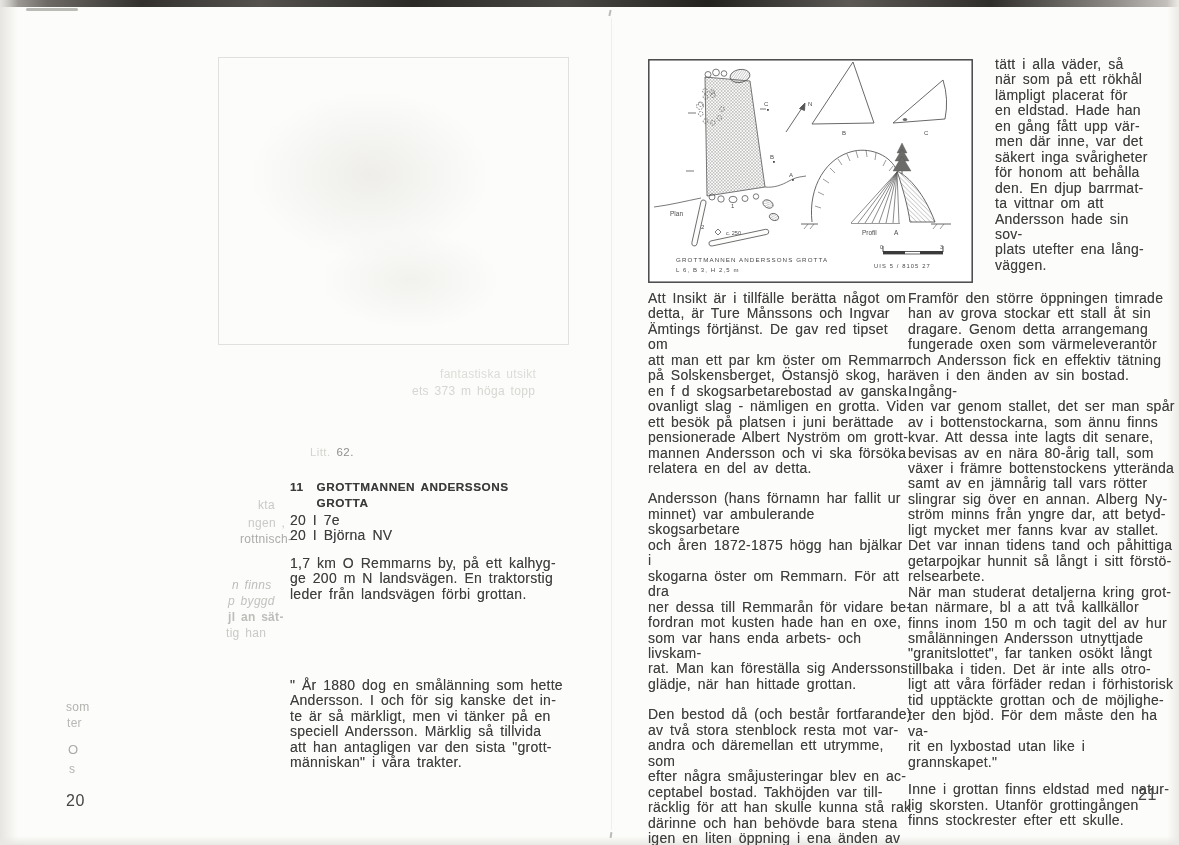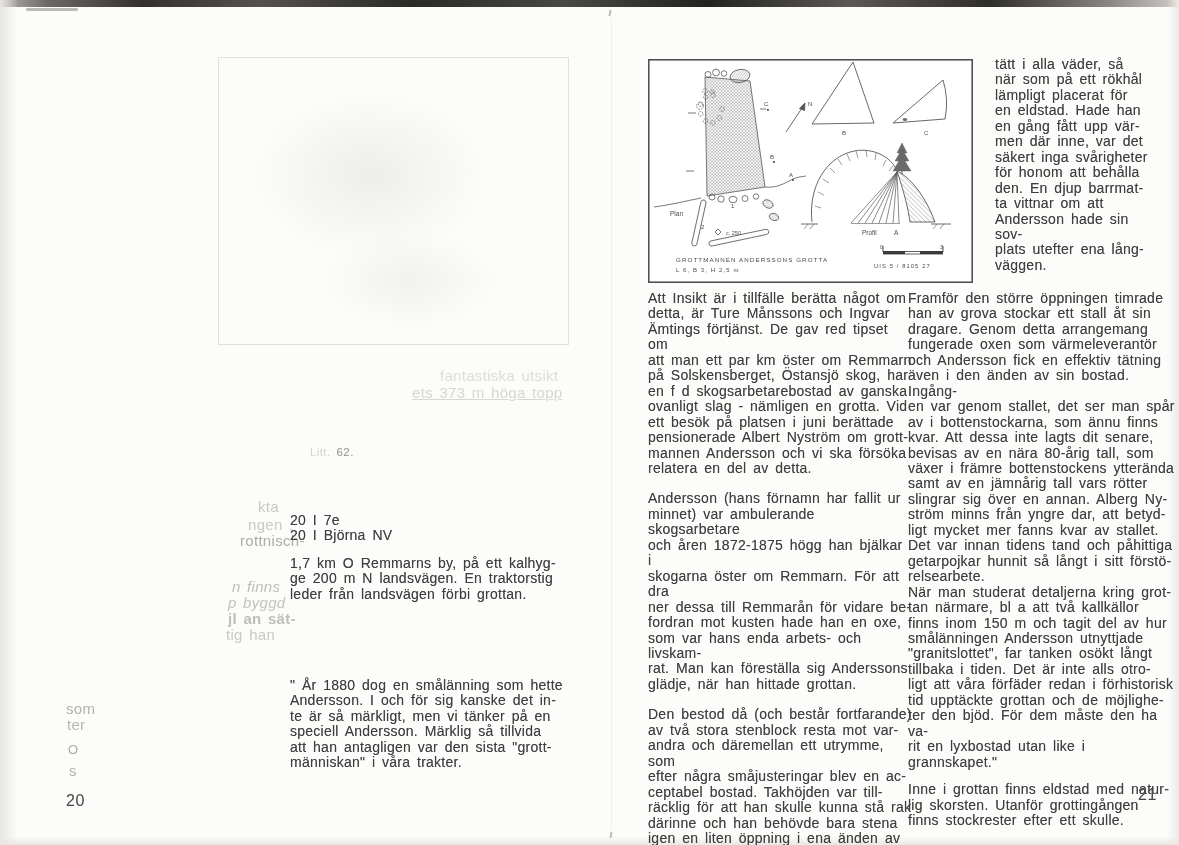--- a/index.html
+++ b/index.html
@@ -20,34 +20,34 @@
   .edge-bottom{position:absolute;left:0;bottom:0;width:1179px;height:9px;background:linear-gradient(0deg,#e9e8e4,rgba(252,252,250,0));}
   .crease{position:absolute;left:611px;top:18px;width:1px;height:812px;background:rgba(198,198,194,.22);}
   .reg-mark{position:absolute;width:2px;height:6px;background:#8f8f8b;opacity:.6;}
   .reg-top{left:609px;top:10px;transform:rotate(12deg);}
   .reg-bottom{left:610px;top:832px;transform:rotate(8deg);}
 
   
   .ghost-rect{position:absolute;left:218px;top:57px;width:349px;height:286px;border:1px solid rgba(216,215,210,.75);}
   .ghost-blob1{position:absolute;left:250px;top:90px;width:240px;height:170px;background:radial-gradient(ellipse at center,rgba(232,231,227,.7),rgba(252,252,250,0) 70%);}
   .ghost-blob2{position:absolute;left:320px;top:230px;width:180px;height:100px;background:radial-gradient(ellipse at center,rgba(235,234,230,.6),rgba(252,252,250,0) 70%);}
-  .ghost{position:absolute;font-size:15px;letter-spacing:.3px;word-spacing:2px;color:#c9c9c5;white-space:nowrap;}
+  .ghost{position:absolute;font-size:12px;letter-spacing:.3px;word-spacing:2px;color:#c9c9c5;white-space:nowrap;}
   .g0{left:258px;top:498px;}
   .g1{left:248px;top:516px;}
   .g2{left:240px;top:532px;color:#ababa8;}
   .g3{left:232px;top:578px;color:#bdbdba;font-style:italic;}
   .g4{left:228px;top:594px;color:#c2c2bf;font-style:italic;}
   .g5{left:228px;top:610px;color:#bdbdba;font-weight:bold;}
   .g6{left:226px;top:626px;}
   .g7{left:66px;top:700px;color:#b2b2af;}
   .g8{left:67px;top:716px;color:#b8b8b5;}
   .g9{left:68px;top:742px;color:#a9a9a6;font-size:13px;}
   .g10{left:69px;top:762px;color:#b2b2af;}
   .g11{left:440px;top:367px;color:#dcdcd8;}
-  .g12{left:412px;top:384px;color:#d6d6d2;text-decoration:underline;}
+  .g12{left:412px;top:384px;color:#d6d6d2;}
 
   .litt{position:absolute;left:310px;top:446px;font-size:11.5px;letter-spacing:.4px;}
   .litt .lbl{color:#d3d3cf;}
   .litt .val{color:#8f8f8c;margin-left:6px;}
 
   
   .pre{white-space:pre-line;}
   .body-text,.body-text p{
     font-size:14px;line-height:15.45px;color:#3e3e3e;
     letter-spacing:.25px;word-spacing:2.6px;
@@ -102,20 +102,25 @@
   <span class="ghost g8">ter</span>
   <span class="ghost g9">O</span>
   <span class="ghost g10">s</span>
   <span class="ghost g11">fantastiska utsikt</span>
   <span class="ghost g12">ets 373 m höga topp</span>
 
   <div class="litt">
     <span class="lbl">Litt.</span><span class="val">62.</span>
   </div>
 
+  <div class="heading">
+    <span>11</span>
+    <span class="pre">GROTTMANNEN ANDERSSONS
+GROTTA</span>
+  </div>
   <div class="body-text refs pre">20 I 7e
 20 I Björna NV</div>
   <div class="body-text p-loc pre">1,7 km O Remmarns by, på ett kalhyg-
 ge 200 m N landsvägen. En traktorstig
 leder från landsvägen förbi grottan.</div>
   <div class="body-text p-quote pre">" År 1880 dog en smålänning som hette
 Andersson. I och för sig kanske det in-
 te är så märkligt, men vi tänker på en
 speciell Andersson. Märklig så tillvida
 att han antagligen var den sista "grott-

